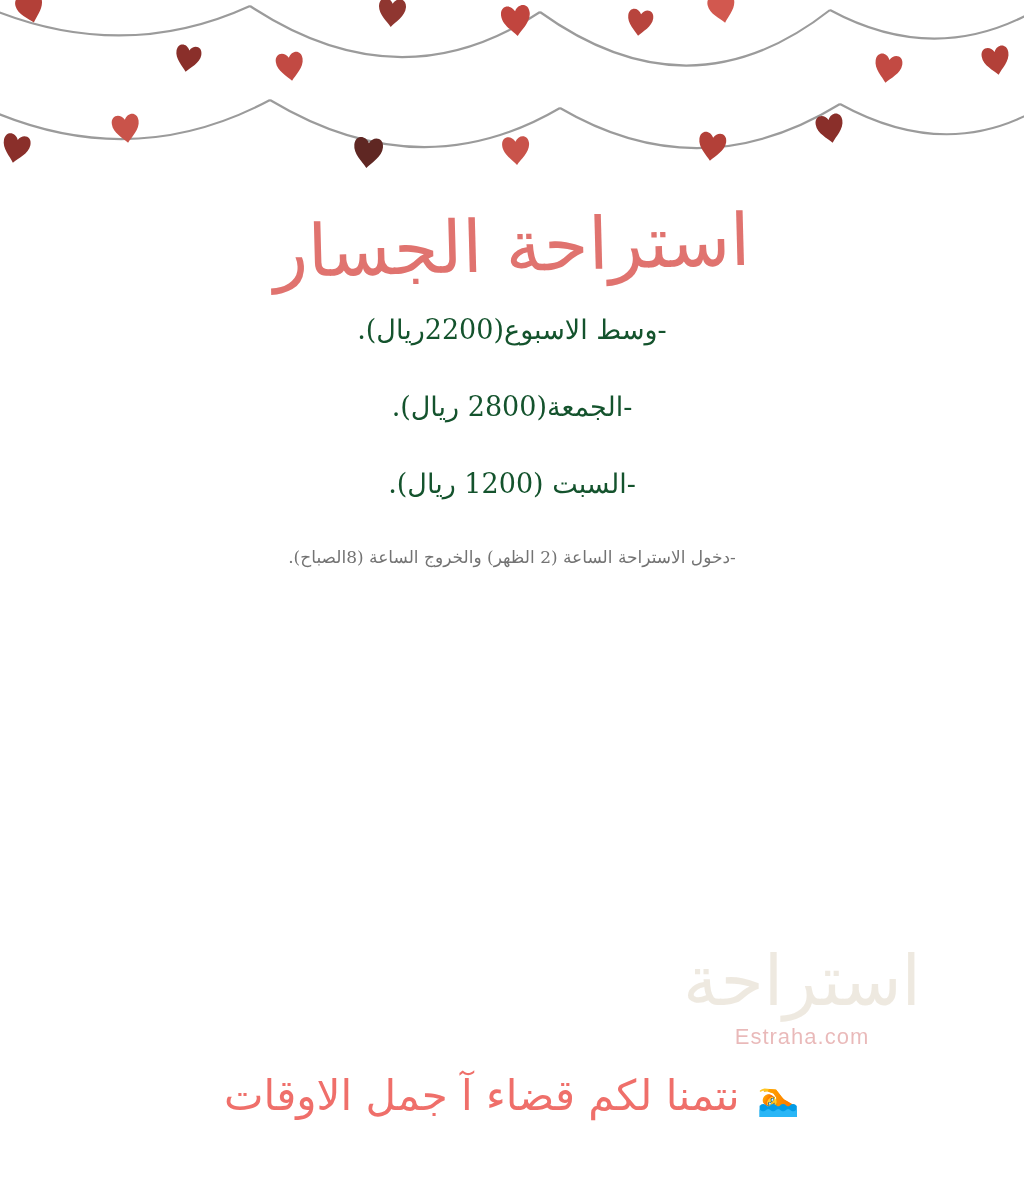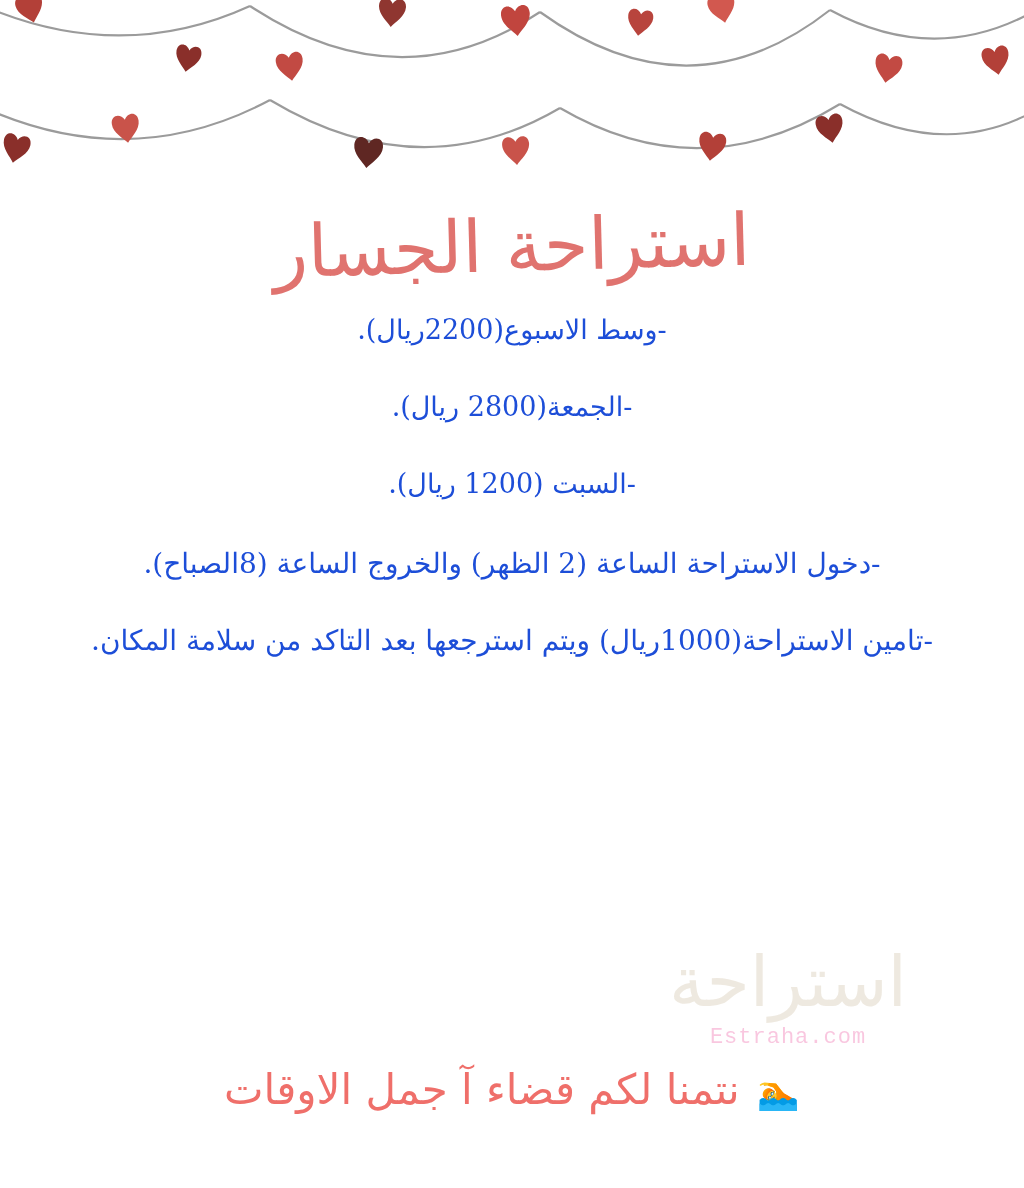--- a/index.html
+++ b/index.html
@@ -55,49 +55,49 @@
     width: 100%;
     display: flex;
     flex-direction: column;
     align-items: center;
     direction: rtl;
   }
 
   .price-line {
     font-family: "DejaVu Serif", serif;
     font-size: 27px;
-    color: #1d4ed8;
+    color: #14532d;
     text-align: center;
     margin: 0 0 46px 0;
     direction: rtl;
   }
 
   .rules {
     width: 100%;
     display: flex;
     flex-direction: column;
     align-items: center;
     direction: rtl;
     margin-top: 2px;
   }
 
   .rule-line {
     font-family: "DejaVu Serif", serif;
-    font-size: 28px;
-    color: #1d4ed8;
+    font-size: 17px;
+    color: #737373;
     text-align: center;
     margin: 0 0 44px 0;
     direction: rtl;
     max-width: 960px;
   }
 
   
   .footer-row {
     position: absolute;
-    bottom: 74px;
+    bottom: 68px;
     left: 0;
     width: 1024px;
     display: flex;
     flex-direction: row-reverse;
     align-items: center;
     justify-content: center;
     gap: 18px;
     direction: rtl;
   }
 
@@ -113,42 +113,42 @@
   .swim-icon {
     font-size: 34px;
     line-height: 1;
     position: relative;
     top: 2px;
   }
 
   
   .watermark {
     position: absolute;
-    right: 86px;
+    right: 72px;
     bottom: 70px;
     width: 300px;
     height: 240px;
     opacity: 0.30;
     pointer-events: none;
     display: flex;
     flex-direction: column;
     align-items: center;
     justify-content: center;
   }
   .watermark-mark {
     font-family: "DejaVu Sans", sans-serif;
     font-size: 70px;
     color: #c9b89a;
     line-height: 1;
     direction: rtl;
   }
   .watermark-sub {
-    font-family: Liberation Mono, monospace;
+    font-family: Liberation Sans, sans-serif;
     font-size: 22px;
-    color: #ec4899;
+    color: #b91c1c;
     letter-spacing: 1px;
     margin-top: 8px;
     direction: ltr;
   }
 </style>
 </head>
 <body>
 
 <div class="garland">
   <svg width="1024" height="190" viewBox="0 0 1024 190" xmlns="http://www.w3.org/2000/svg">
@@ -191,21 +191,20 @@
   <div class="title">استراحة الجسار</div>
 
   <div class="price-list">
     <div class="price-line">-وسط الاسبوع(2200ريال).</div>
     <div class="price-line">-الجمعة(2800 ريال).</div>
     <div class="price-line">-السبت (1200 ريال).</div>
   </div>
 
   <div class="rules">
     <div class="rule-line">-دخول الاستراحة الساعة (2 الظهر) والخروج الساعة (8الصباح).</div>
-    <div class="rule-line">-تامين الاستراحة(1000ريال) ويتم استرجعها بعد التاكد من سلامة المكان.</div>
   </div>
 
 </div>
 
 <div class="watermark">
   <div class="watermark-mark">استراحة</div>
   <div class="watermark-sub">Estraha.com</div>
 </div>
 
 <div class="footer-row">

